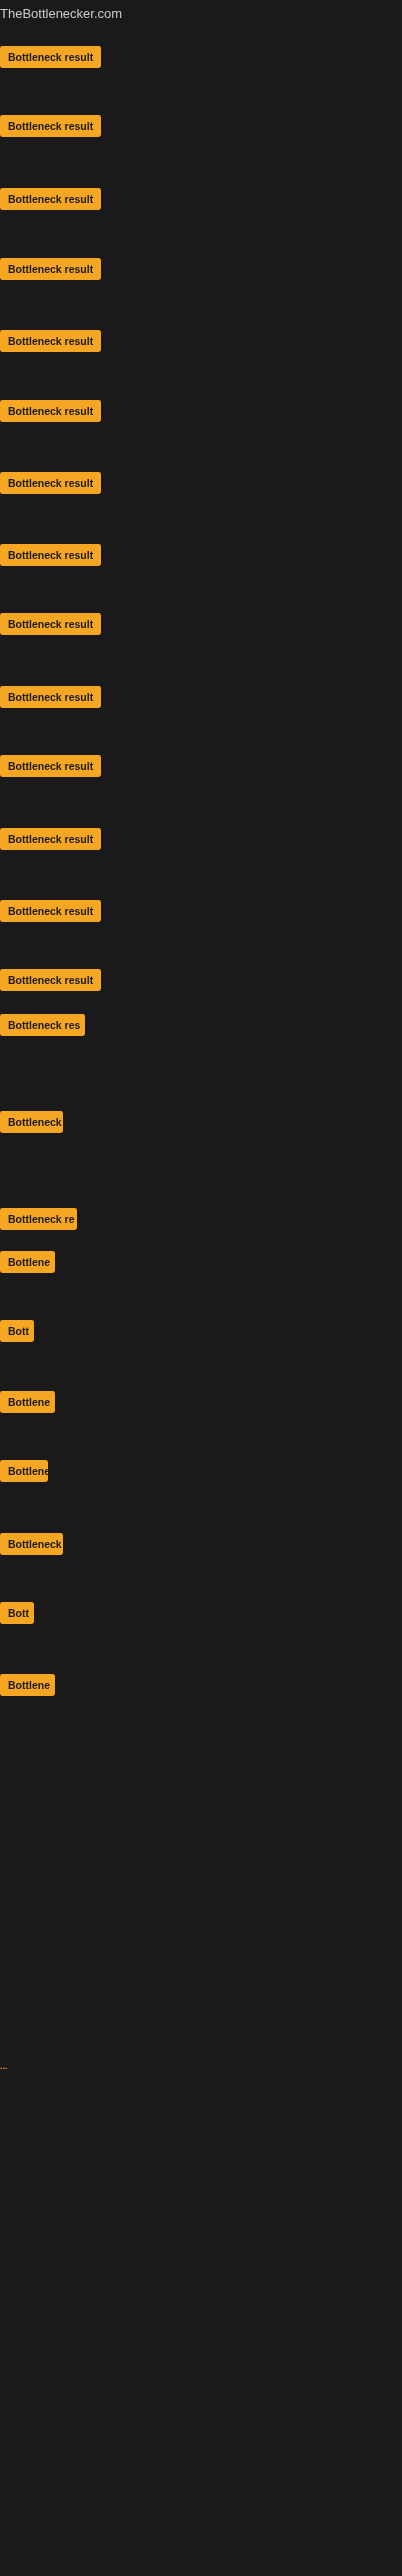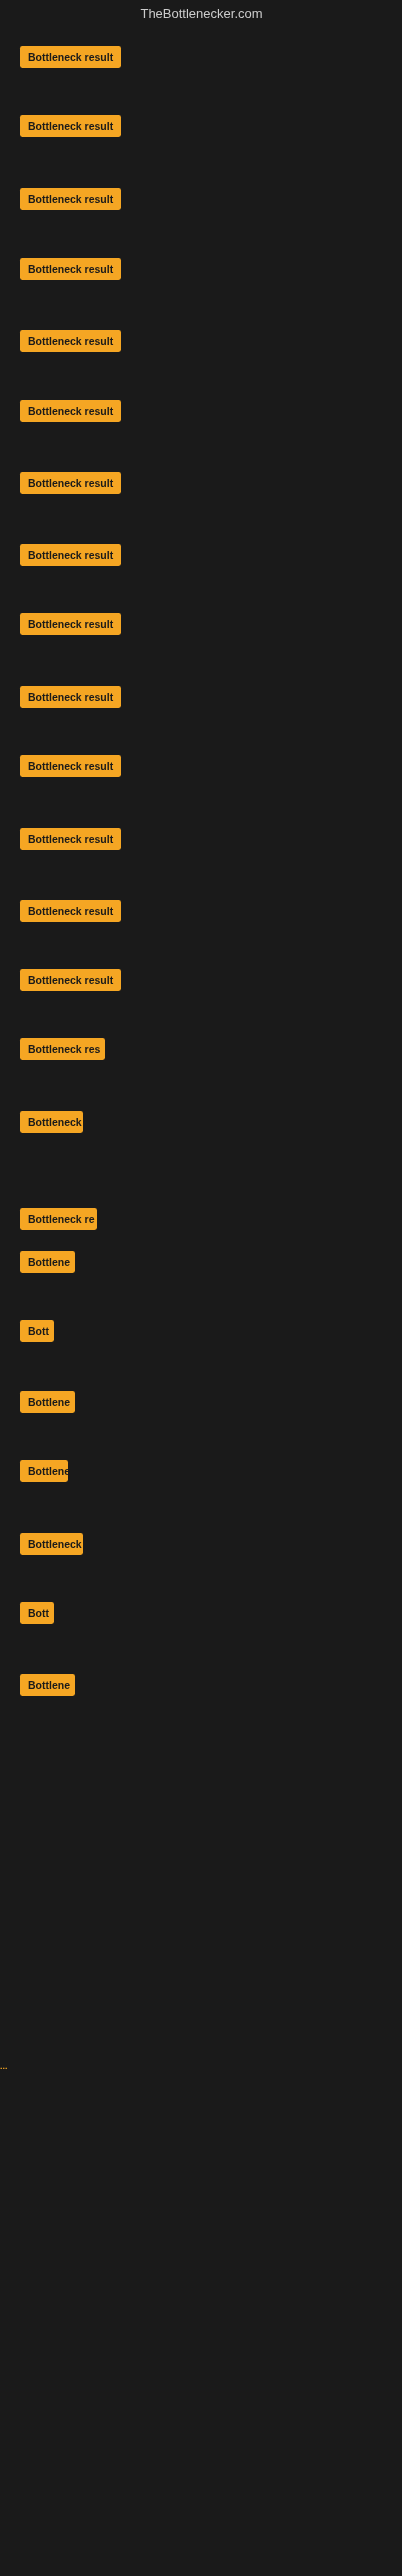--- a/index.html
+++ b/index.html
@@ -10,39 +10,38 @@
 
     body {
       width: 403px;
       min-height: 2576px;
       background-color: #1a1a1a;
       font-family: Arial, sans-serif;
       position: relative;
     }
 
     .site-title {
-      text-align: center;
+      text-align: left;
       color: #cccccc;
       font-size: 13px;
       padding: 6.4px 0;
       background-color: #1a1a1a;
     }
 
     .bottleneck-item {
       position: absolute;
       left: 0;
       background-color: #f5a623;
       color: #1a1a1a;
       font-size: 10.5px;
       font-weight: bold;
       padding: 4.8px 8px;
       border-radius: 2.4px;
       white-space: nowrap;
       overflow: hidden;
-      margin-left: 20px;
     }
 
     .small-indicator {
       position: absolute;
       left: 0;
       color: #f5a623;
       font-size: 8.9px;
       font-weight: bold;
     }
   </style>
@@ -59,21 +58,21 @@
     <div class="bottleneck-item" style="top: 330px; max-width: 105px;">Bottleneck result</div>
     <div class="bottleneck-item" style="top: 400px; max-width: 101px;">Bottleneck result</div>
     <div class="bottleneck-item" style="top: 472px; max-width: 105px;">Bottleneck result</div>
     <div class="bottleneck-item" style="top: 544px; max-width: 103px;">Bottleneck result</div>
     <div class="bottleneck-item" style="top: 613px; max-width: 105px;">Bottleneck result</div>
     <div class="bottleneck-item" style="top: 686px; max-width: 103px;">Bottleneck result</div>
     <div class="bottleneck-item" style="top: 755px; max-width: 105px;">Bottleneck result</div>
     <div class="bottleneck-item" style="top: 828px; max-width: 103px;">Bottleneck result</div>
     <div class="bottleneck-item" style="top: 900px; max-width: 105px;">Bottleneck result</div>
     <div class="bottleneck-item" style="top: 969px; max-width: 103px;">Bottleneck result</div>
-    <div class="bottleneck-item" style="top: 1038px; max-width: 85px;">Bottleneck res</div>
+    <div class="bottleneck-item" style="top: 1014px; max-width: 85px;">Bottleneck res</div>
     <div class="bottleneck-item" style="top: 1111px; max-width: 63px;">Bottleneck</div>
     <div class="bottleneck-item" style="top: 1208px; max-width: 77px;">Bottleneck re</div>
     <div class="bottleneck-item" style="top: 1251px; max-width: 55px;">Bottlene</div>
     <div class="bottleneck-item" style="top: 1320px; max-width: 34px;">Bott</div>
     <div class="bottleneck-item" style="top: 1391px; max-width: 55px;">Bottlene</div>
     <div class="bottleneck-item" style="top: 1460px; max-width: 48px;">Bottlene</div>
     <div class="bottleneck-item" style="top: 1533px; max-width: 63px;">Bottleneck</div>
     <div class="bottleneck-item" style="top: 1602px; max-width: 34px;">Bott</div>
     <div class="bottleneck-item" style="top: 1674px; max-width: 55px;">Bottlene</div>
   </div>

